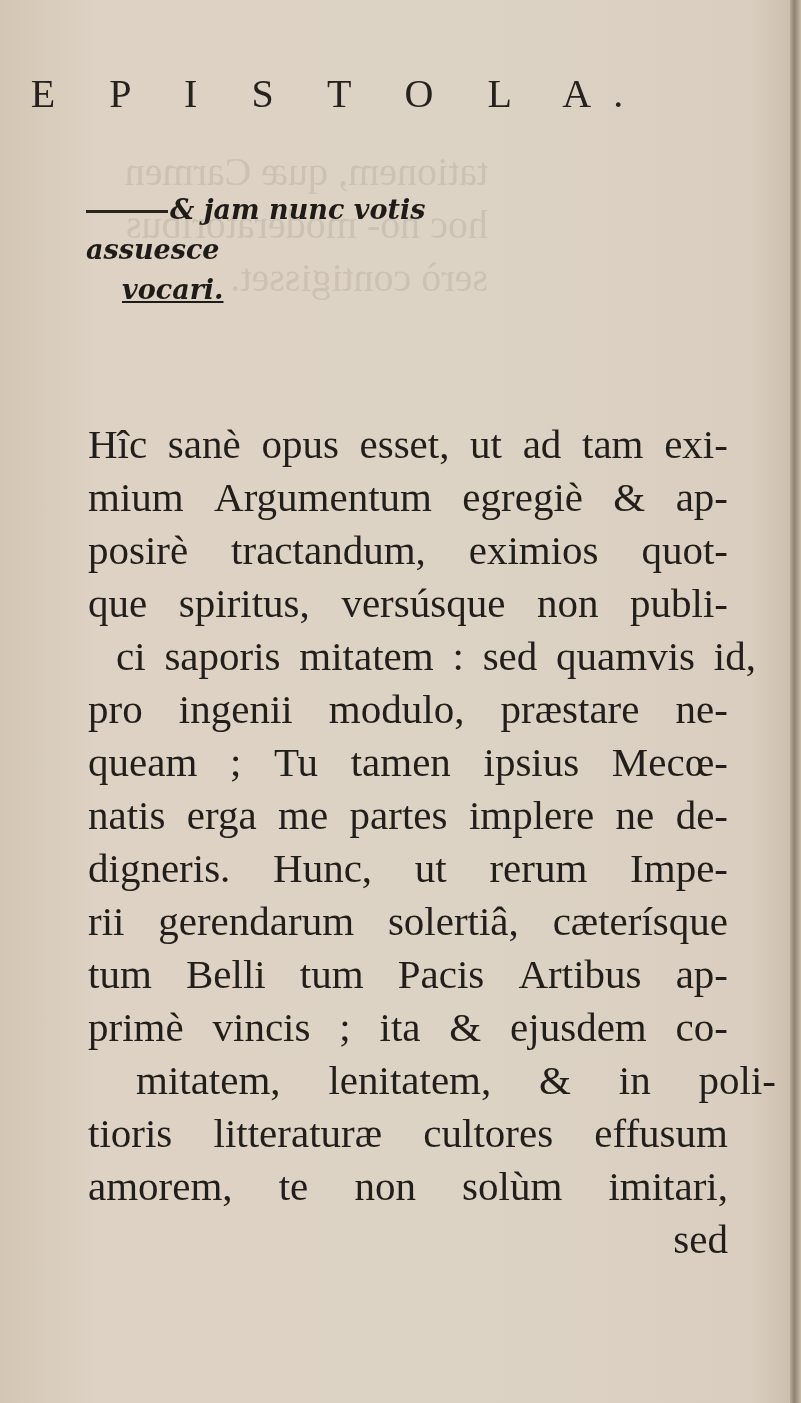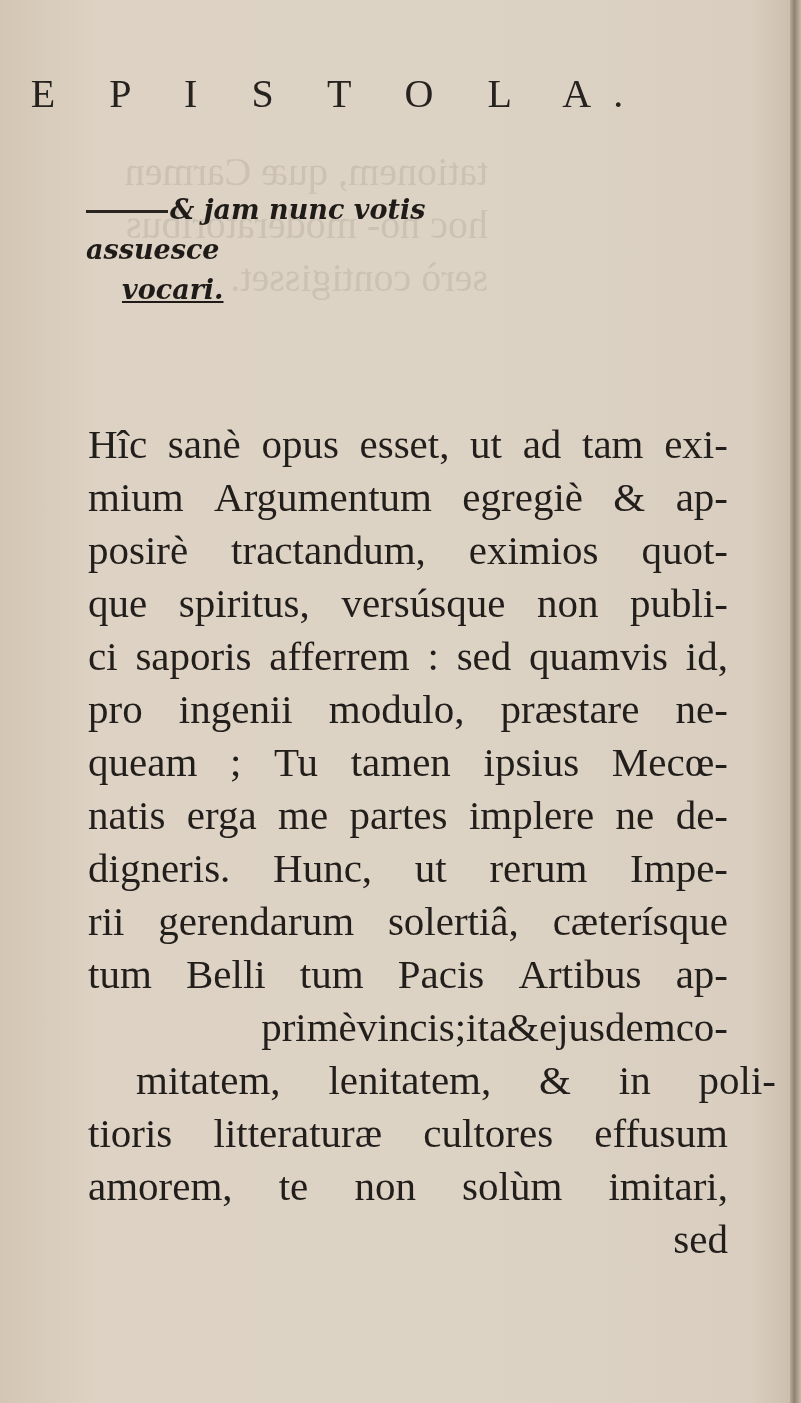--- a/index.html
+++ b/index.html
@@ -80,24 +80,24 @@
         <span>eximios</span>
         <span>quot-</span>
       </div>
       <div class="line" style="width: 640px;">
         <span>que</span>
         <span>spiritus,</span>
         <span>versúsque</span>
         <span>non</span>
         <span>publi-</span>
       </div>
-      <div class="line" style="width: 640px;">
+      <div class="line" style="width: 640px; margin-left: 28px;">
         <span>ci</span>
         <span>saporis</span>
-        <span>afferrem</span>
+        <span>mitatem</span>
         <span>:</span>
         <span>sed</span>
         <span>quamvis</span>
         <span>id,</span>
       </div>
       <div class="line" style="width: 640px;">
         <span>pro</span>
         <span>ingenii</span>
         <span>modulo,</span>
         <span>præstare</span>
@@ -134,21 +134,21 @@
         <span>cæterísque</span>
       </div>
       <div class="line" style="width: 640px;">
         <span>tum</span>
         <span>Belli</span>
         <span>tum</span>
         <span>Pacis</span>
         <span>Artibus</span>
         <span>ap-</span>
       </div>
-      <div class="line" style="width: 640px; justify-content: flex-end;">
+      <div class="line" style="width: 640px;">
         <span>primè</span>
         <span>vincis</span>
         <span>;</span>
         <span>ita</span>
         <span>&amp;</span>
         <span>ejusdem</span>
         <span>co-</span>
       </div>
       <div class="line" style="width: 640px; margin-left: 48px;">
         <span>mitatem,</span>

